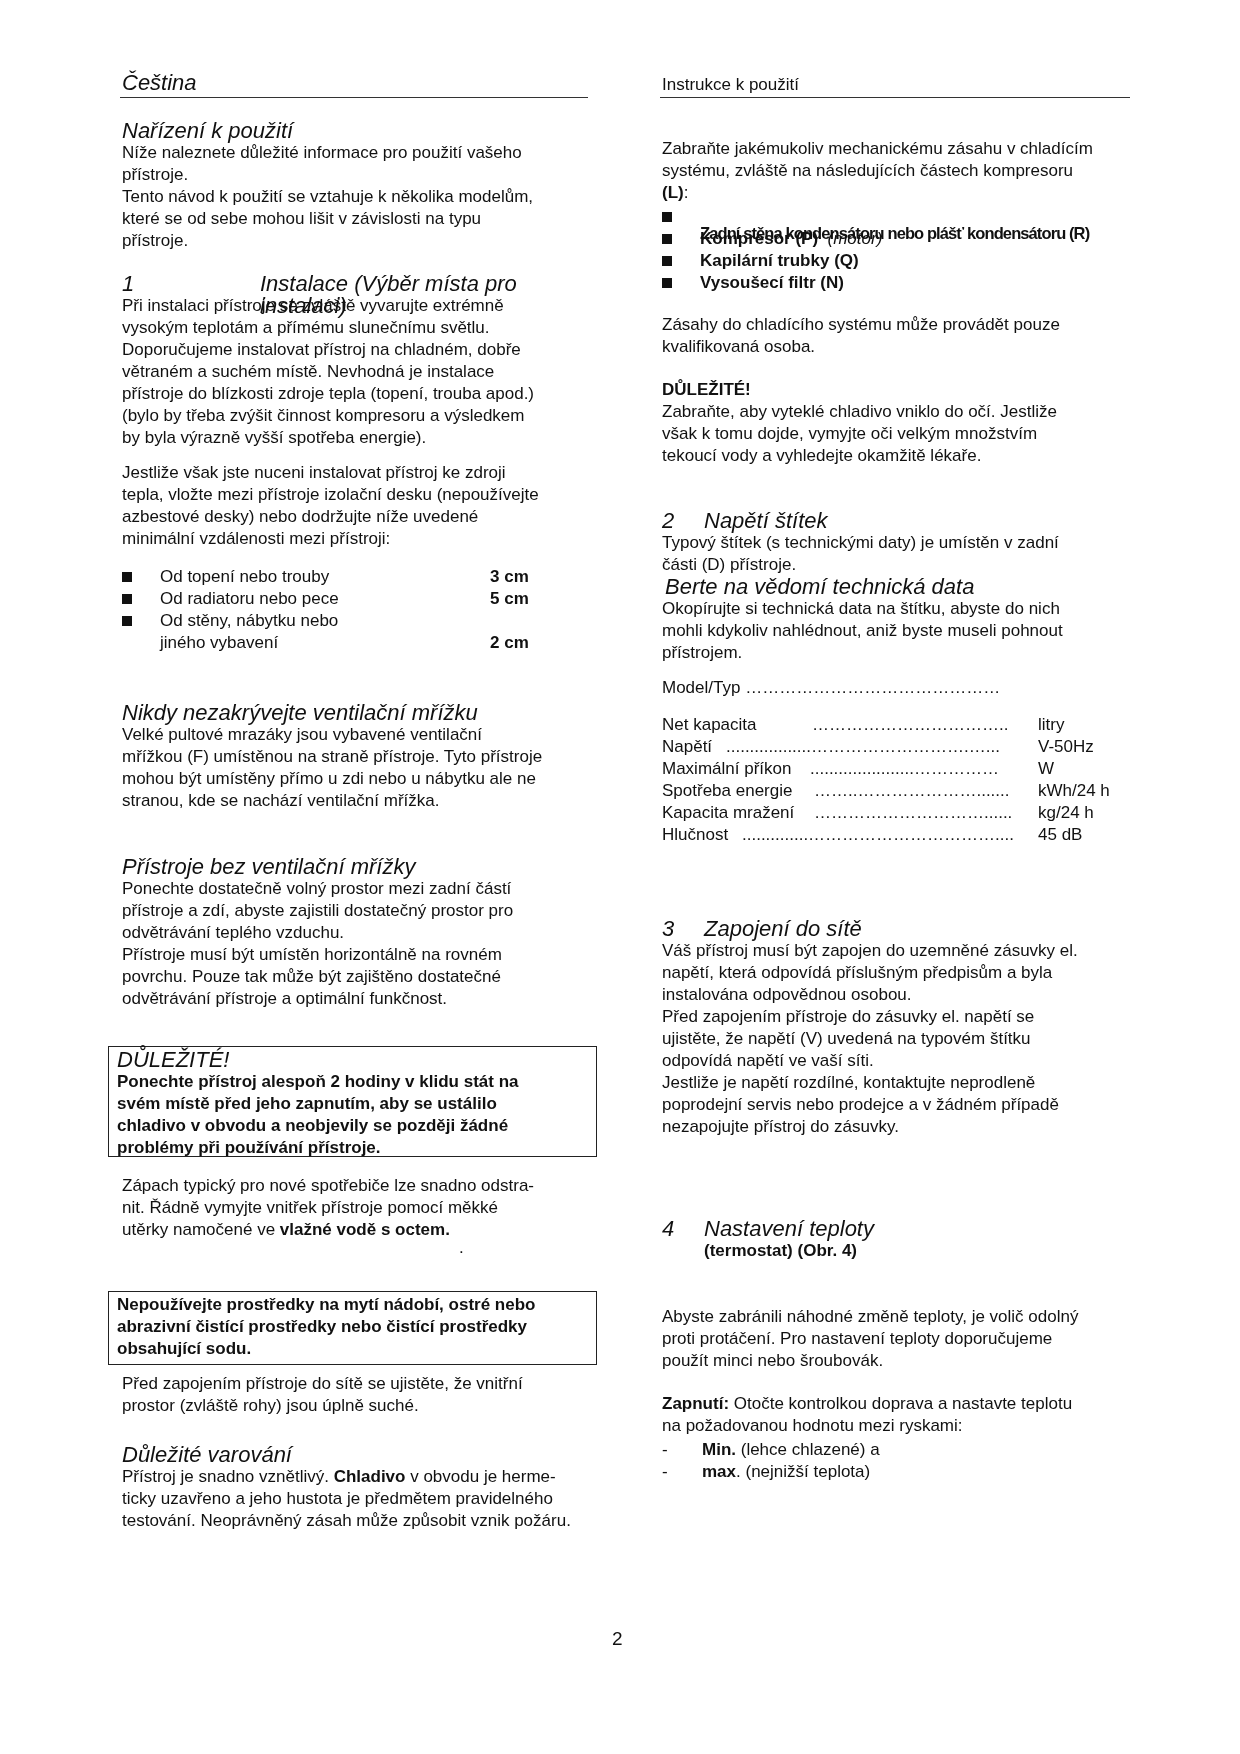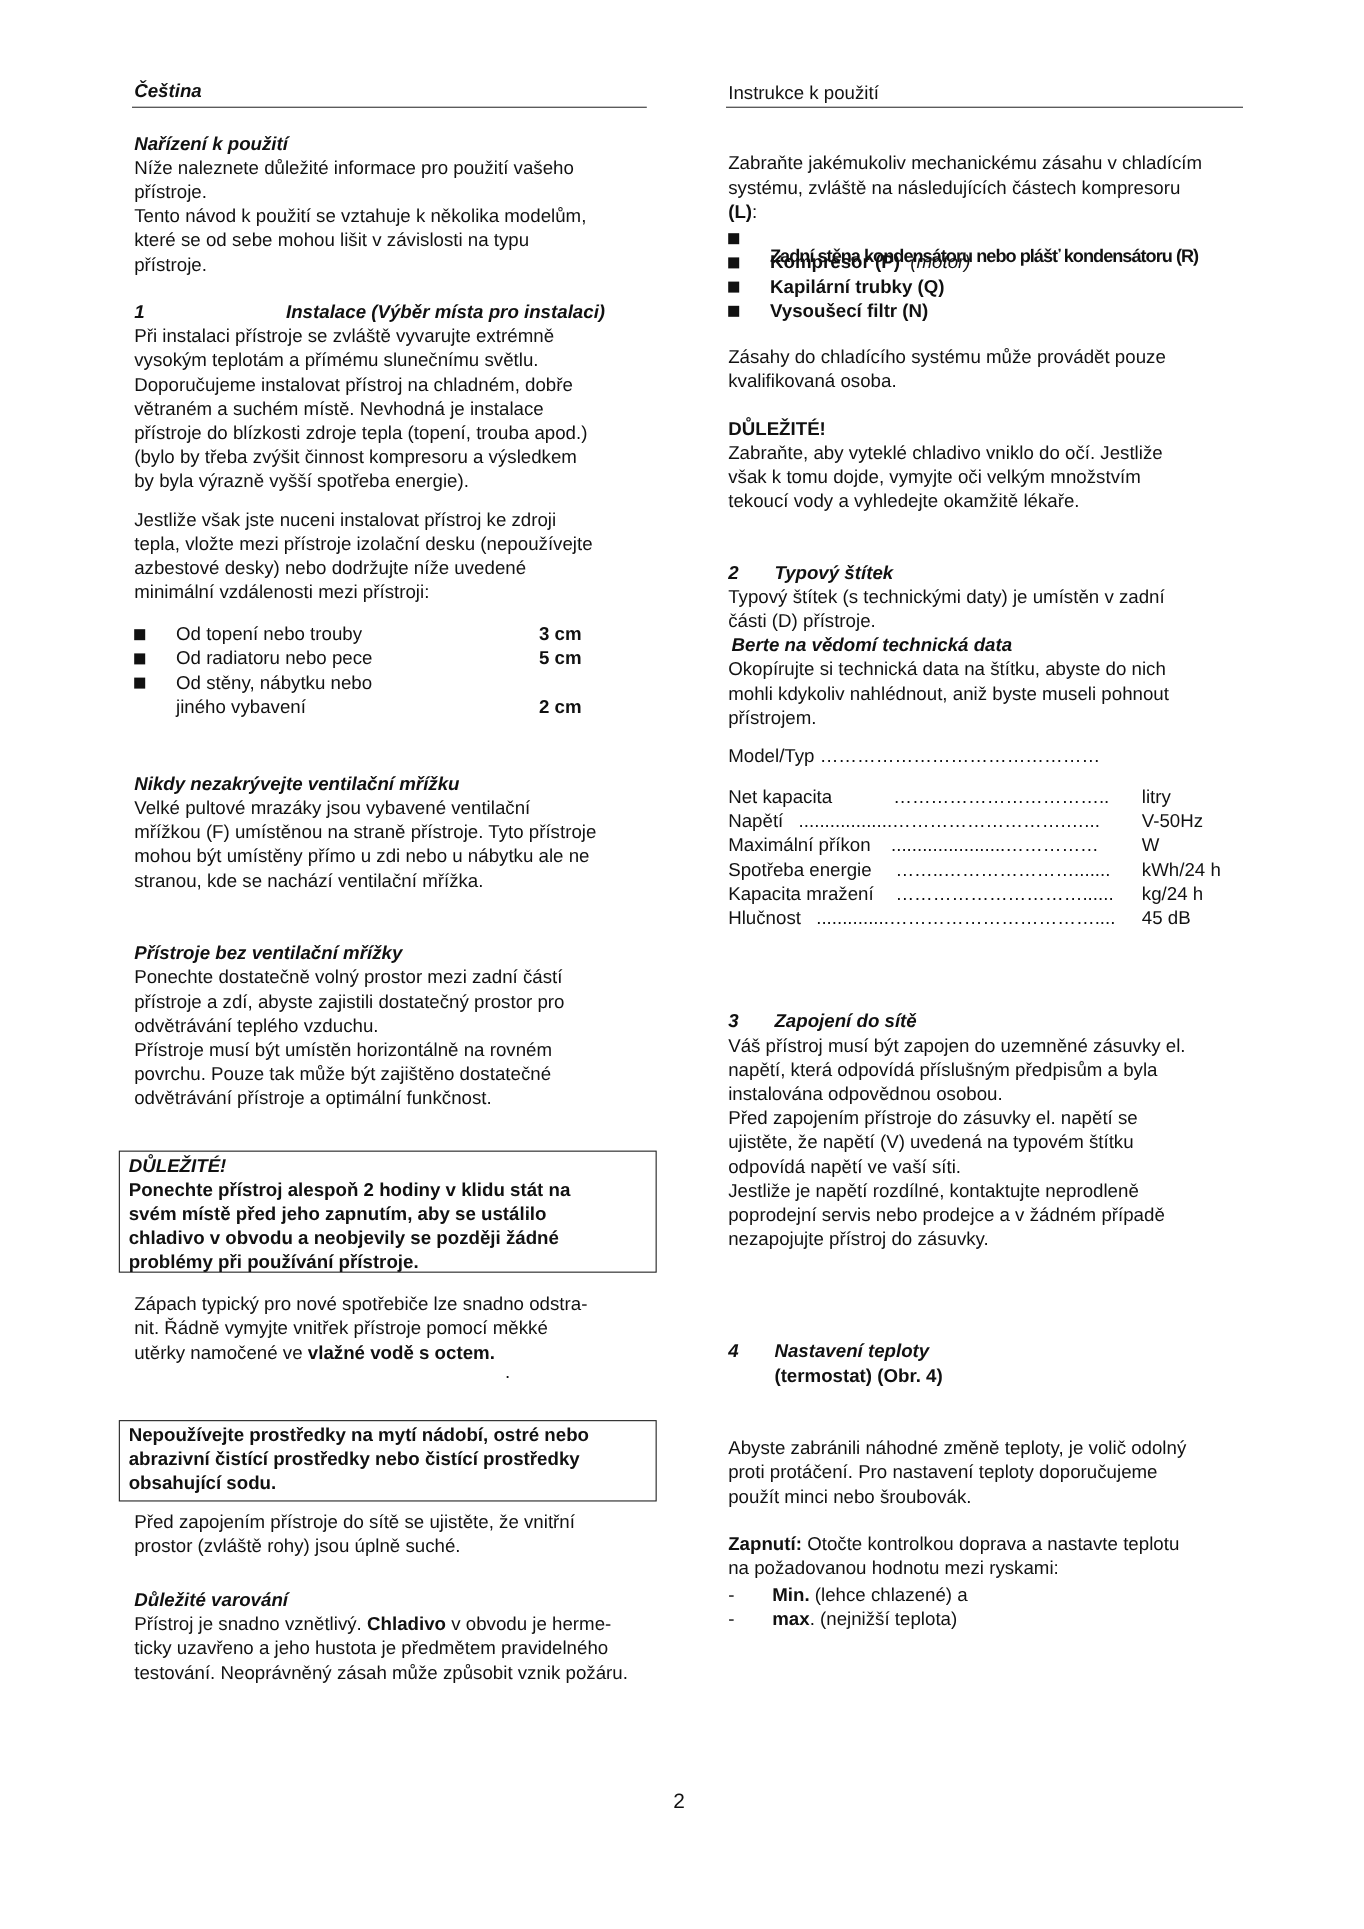--- a/index.html
+++ b/index.html
@@ -2,21 +2,21 @@
 <html><head>
 <meta charset="utf-8">
 <style>
   html, body { margin: 0; padding: 0; background: #ffffff; }
   body { width: 1240px; height: 1754px; position: relative; overflow: hidden;
          font-family: "Liberation Sans", sans-serif; color: #111; }
   .abs { position: absolute; }
   .col { position: absolute; font-size: 17px; line-height: 22px; }
   .left { left: 122px; width: 470px; }
   .right { left: 662px; width: 480px; }
-  .hdr { font-weight: bold; font-style: italic; font-size: 17px; line-height: 22px; }
+  .hdr { font-weight: normal; font-style: italic; font-size: 22px; line-height: 22px; }
   .p { margin: 0; white-space: pre-line; }
   .b { font-weight: bold; }
   .i { font-style: italic; }
   .rule { position: absolute; height: 1px; background: #333; }
   .box { position: absolute; border: 1.5px solid #222; box-sizing: border-box; padding: 2px 8px; }
   .bullet-row { position: relative; height: 22px; }
   .sq { position: absolute; left: 0; top: 6px; width: 10px; height: 10px; background: #111; }
   .bl { position: absolute; left: 38px; }
   .val { position: absolute; font-weight: bold; }
   .spec { position: relative; height: 22px; white-space: nowrap; }
@@ -166,21 +166,21 @@
 <div class="col right" style="top:379px;">
   <div class="b">DŮLEŽITÉ!</div>
   <p class="p">Zabraňte, aby vyteklé chladivo vniklo do očí. Jestliže
 však k tomu dojde, vymyjte oči velkým množstvím
 tekoucí vody a vyhledejte okamžitě lékaře.</p>
 </div>
 
 <div class="col right" style="top:510px;">
   <div style="position:relative; height:22px;">
     <span class="hdr">2</span>
-    <span class="hdr" style="position:absolute; left:42px;">Typový štítek</span>
+    <span class="hdr" style="position:absolute; left:42px;">Napětí štítek</span>
   </div>
   <p class="p">Typový štítek (s technickými daty) je umístěn v zadní
 části (D) přístroje.</p>
 </div>
 
 <div class="col right" style="top:576px;">
   <div class="hdr" style="margin-left:3px;">Berte na vědomí technická data</div>
   <p class="p">Okopírujte si technická data na štítku, abyste do nich
 mohli kdykoliv nahlédnout, aniž byste museli pohnout
 přístrojem.</p>

